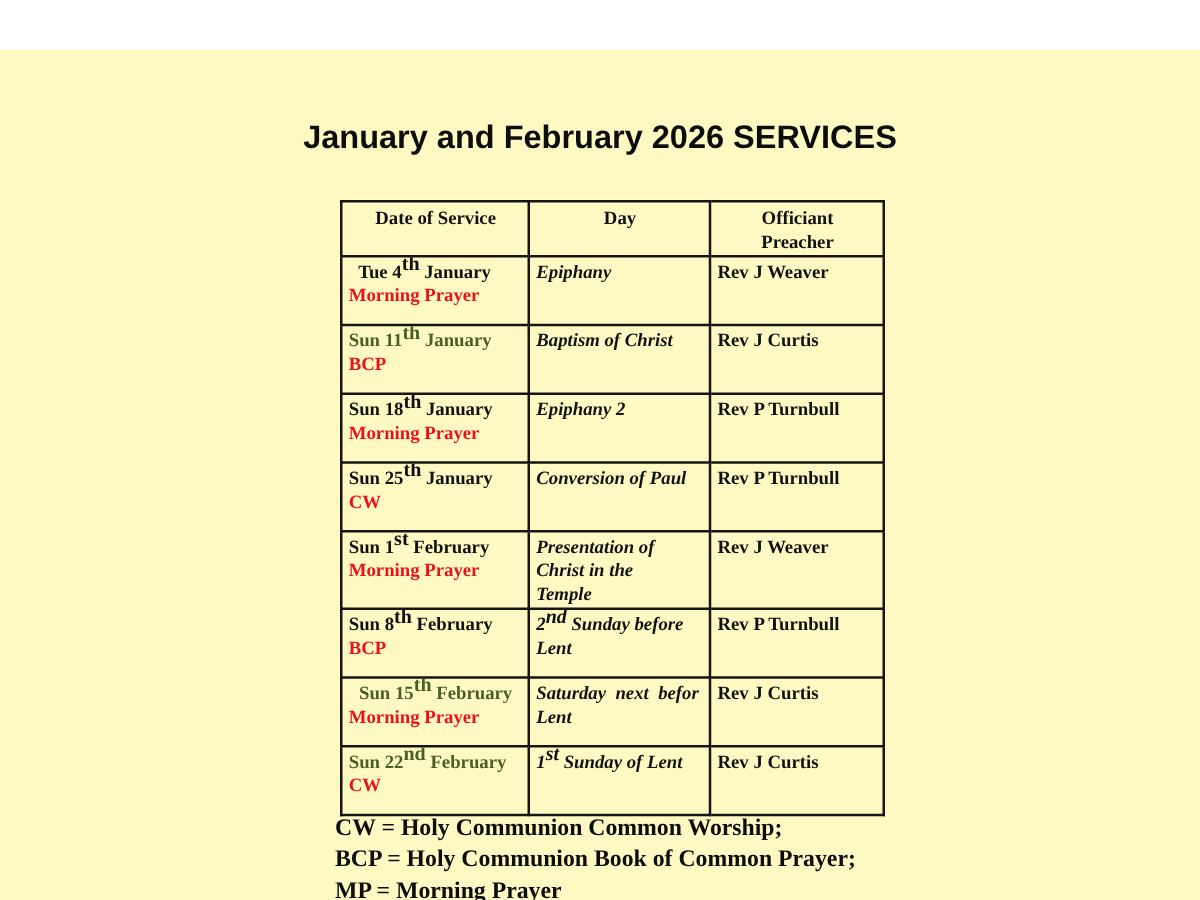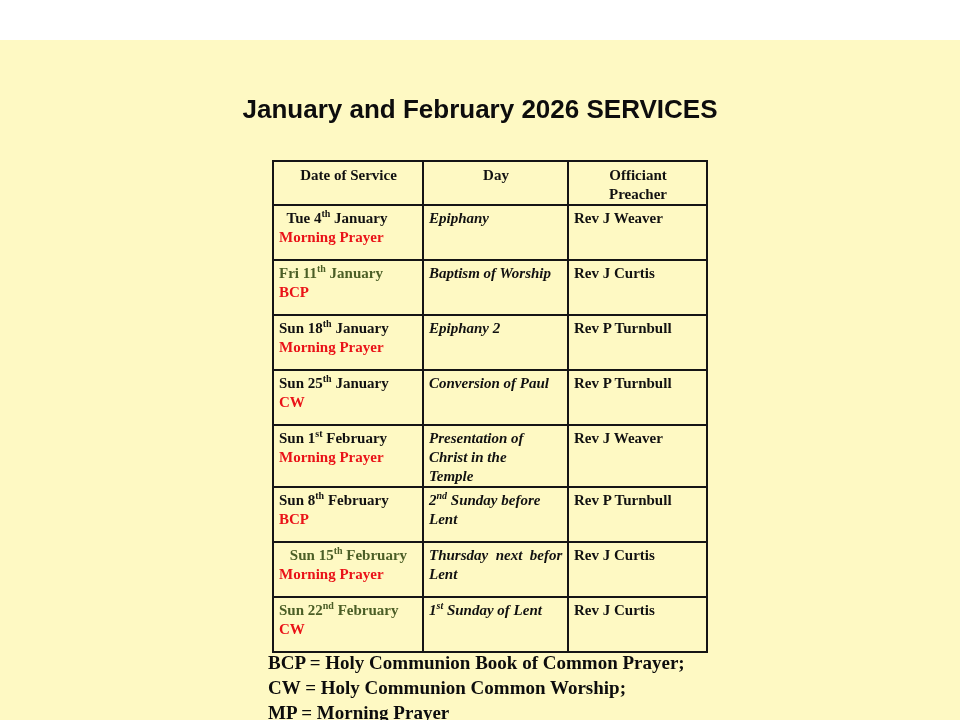--- a/index.html
+++ b/index.html
@@ -44,21 +44,21 @@
   .services thead tr { height: 40px; }
   .services tbody tr { height: 55px; }
   .services th {
     text-align: center;
     white-space: pre-line;
     padding-top: 4px;
   }
   .date-line { white-space: pre-wrap; }
   .service-line { white-space: pre-wrap; }
   .day-cell { font-style: italic; white-space: pre-wrap; }
-  sup { font-size: 10px; line-height: 0; vertical-align: super; }
+  sup { font-size: 16px; line-height: 0; vertical-align: super; }
   .legend {
     position: absolute;
     left: 268px;
     top: 610px;
     font-weight: bold;
     font-size: 19px;
     line-height: 25px;
     color: #0d0d0d;
   }
 </style>
@@ -87,24 +87,24 @@
       <tr>
         <td>
           <div class="date-line" style="color: rgb(17, 17, 17);"><span>  Tue 4</span><sup>th</sup><span> January</span></div>
           <div class="service-line" style="color: rgb(234, 18, 24);">Morning Prayer</div>
         </td>
         <td class="day-cell"><span></span><sup></sup><span>Epiphany</span></td>
         <td>Rev J Weaver</td>
       </tr>
       <tr>
         <td>
-          <div class="date-line" style="color: rgb(75, 94, 38);"><span>Fri 11</span><sup>th</sup><span> January</span></div>
+          <div class="date-line" style="color: rgb(75, 94, 38);"><span>Sun 11</span><sup>th</sup><span> January</span></div>
           <div class="service-line" style="color: rgb(234, 18, 24);">BCP</div>
         </td>
-        <td class="day-cell"><span></span><sup></sup><span>Baptism of Worship</span></td>
+        <td class="day-cell"><span></span><sup></sup><span>Baptism of Christ</span></td>
         <td>Rev J Curtis</td>
       </tr>
       <tr>
         <td>
           <div class="date-line" style="color: rgb(17, 17, 17);"><span>Sun 18</span><sup>th</sup><span> January</span></div>
           <div class="service-line" style="color: rgb(234, 18, 24);">Morning Prayer</div>
         </td>
         <td class="day-cell"><span></span><sup></sup><span>Epiphany 2</span></td>
         <td>Rev P Turnbull</td>
       </tr>
@@ -133,35 +133,35 @@
         </td>
         <td class="day-cell"><span>2</span><sup>nd</sup><span> Sunday before
 Lent</span></td>
         <td>Rev P Turnbull</td>
       </tr>
       <tr>
         <td>
           <div class="date-line" style="color: rgb(75, 94, 38); text-align: center;"><span>Sun 15</span><sup>th</sup><span> February</span></div>
           <div class="service-line" style="color: rgb(234, 18, 24);">Morning Prayer</div>
         </td>
-        <td class="day-cell"><span></span><sup></sup><span>Thursday  next  befor
+        <td class="day-cell"><span></span><sup></sup><span>Saturday  next  befor
 Lent</span></td>
         <td>Rev J Curtis</td>
       </tr>
       <tr>
         <td>
           <div class="date-line" style="color: rgb(75, 94, 38);"><span>Sun 22</span><sup>nd</sup><span> February</span></div>
           <div class="service-line" style="color: rgb(234, 18, 24);">CW</div>
         </td>
         <td class="day-cell"><span>1</span><sup>st</sup><span> Sunday of Lent</span></td>
         <td>Rev J Curtis</td>
       </tr>
     </tbody>
   </table>
 
   <div class="legend">
+    <div>CW = Holy Communion Common Worship;</div>
     <div>BCP = Holy Communion Book of Common Prayer;</div>
-    <div>CW = Holy Communion Common Worship;</div>
     <div>MP = Morning Prayer</div>
     <div>WT = Worship Together</div>
   </div>
 
 </div>
 
 </body></html>

